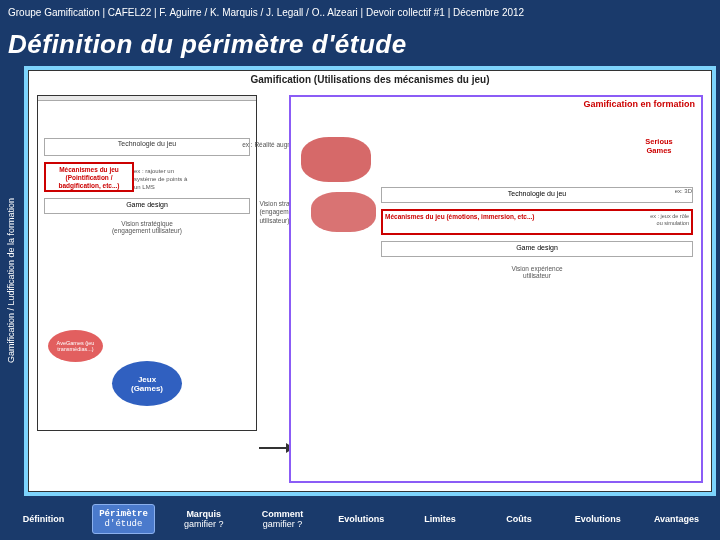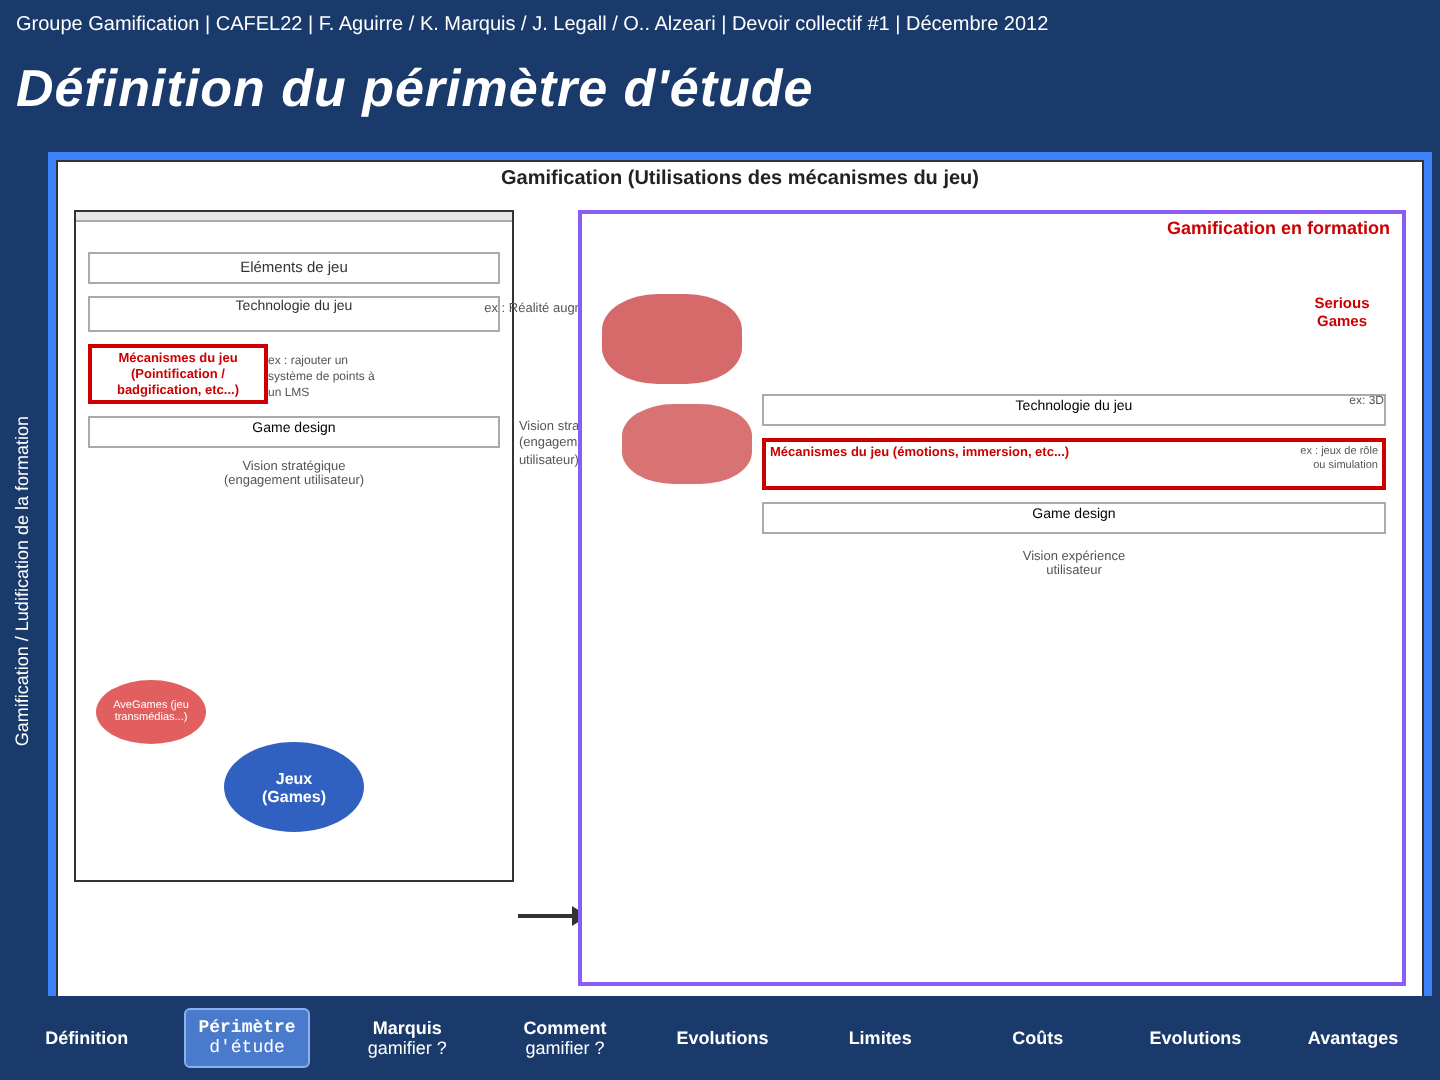--- a/index.html
+++ b/index.html
@@ -17,21 +17,21 @@
       background: #1a3a6b;
       color: white;
       font-size: 10px;
       padding: 7px 8px;
       white-space: nowrap;
     }
 
     
     #title-bar {
       background: #1a3a6b;
-      padding: 4px 8px 16px 8px;
+      padding: 4px 8px 6px 8px;
     }
     #title-bar h1 {
       color: white;
       font-size: 26px;
       font-weight: bold;
       font-style: italic;
       letter-spacing: 0.5px;
     }
 
     
@@ -54,21 +54,21 @@
       font-size: 9px;
       white-space: nowrap;
       writing-mode: vertical-rl;
       transform: rotate(180deg);
       text-align: center;
     }
 
     
     #diagram {
       flex: 1;
-      background: #3b82f6;
+      background: #7dd3fc;
       position: relative;
       margin: 0 4px 0 2px;
       overflow: hidden;
       padding-left: 32px;
     }
 
     
     .outer-box {
       position: absolute;
       top: 4px; left: 4px; right: 4px; bottom: 4px;
@@ -276,21 +276,21 @@
       height: 40px;
       background: #c44;
       border-radius: 40%;
       opacity: 0.75;
     }
 
     
     .serious-games {
       position: absolute;
       top: 40px;
-      right: 0;
+      right: 12px;
       width: 60px;
       font-size: 7.5px;
       font-weight: bold;
       color: #c00;
       text-align: center;
     }
 
     
     .r-tech-box {
       position: absolute;
@@ -451,23 +451,20 @@
     <span id="sidebar-label">Gamification / Ludification de la formation</span>
   </div>
 
   <div id="diagram">
     <div class="outer-box">
       <div class="outer-box-title">Gamification (Utilisations des mécanismes du jeu)</div>
 
       <div class="left-panel">
         <div class="left-panel-title"></div>
 
-        <div class="elements-section">
-          <div class="elements-title">Eléments de jeu</div>
-        </div>
 
         <div class="tech-box">
           <div class="tech-title">Technologie du jeu</div>
           <span class="tech-note">ex : Réalité augmentée</span>
         </div>
 
         <div class="meca-box">
           <div class="meca-title">Mécanismes du jeu<br>(Pointification /<br>badgification, etc...)</div>
           <span class="meca-note">ex : rajouter un<br>système de points à<br>un LMS</span>
         </div>

